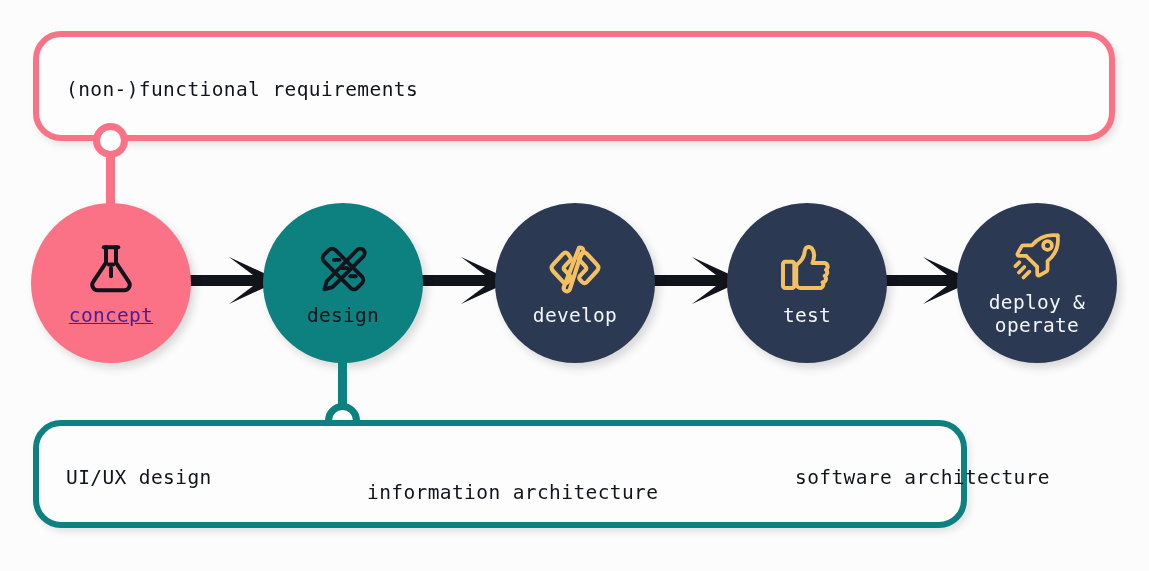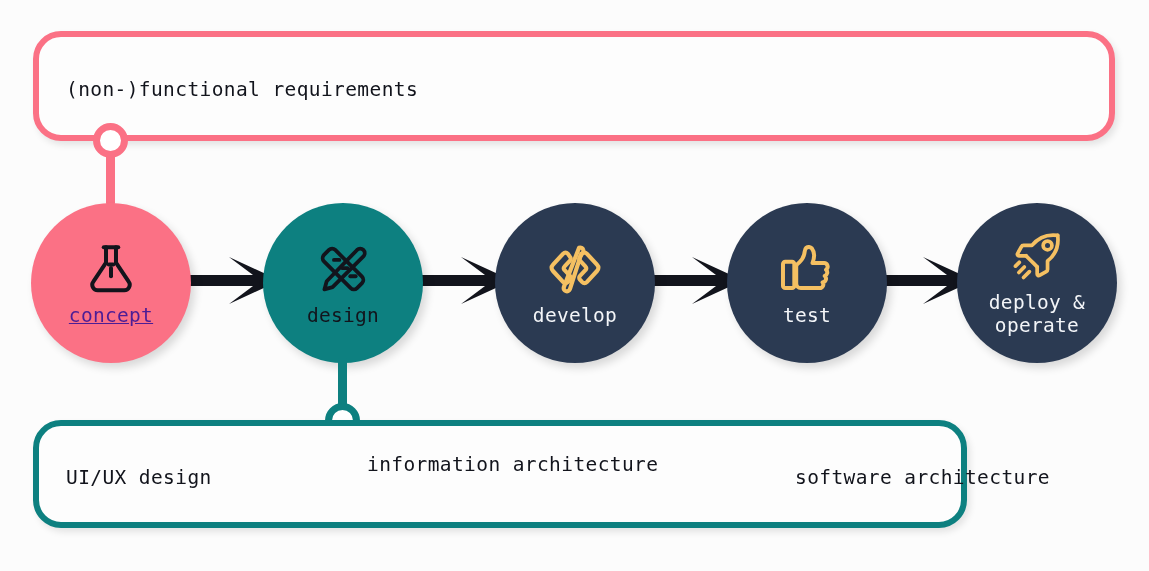--- a/index.html
+++ b/index.html
@@ -204,17 +204,17 @@
           <path d="M11 39.5 l-4.5 4.5"></path>
         </g>
       </svg>
     </span>
     <span class="node-label">deploy &amp;
 operate</span>
   </div>
 
   <div class="callout callout-bottom">
     <div class="callout-label" style="left:27px; top:40px;">UI/UX design</div>
-    <div class="callout-label" style="left:328px; top:27px;">information architecture</div>
+    <div class="callout-label" style="left:328px; top:55px;">information architecture</div>
     <div class="callout-label" style="left:756px; top:40px;">software architecture</div>
   </div>
 
 </div>
 
 </body></html>

